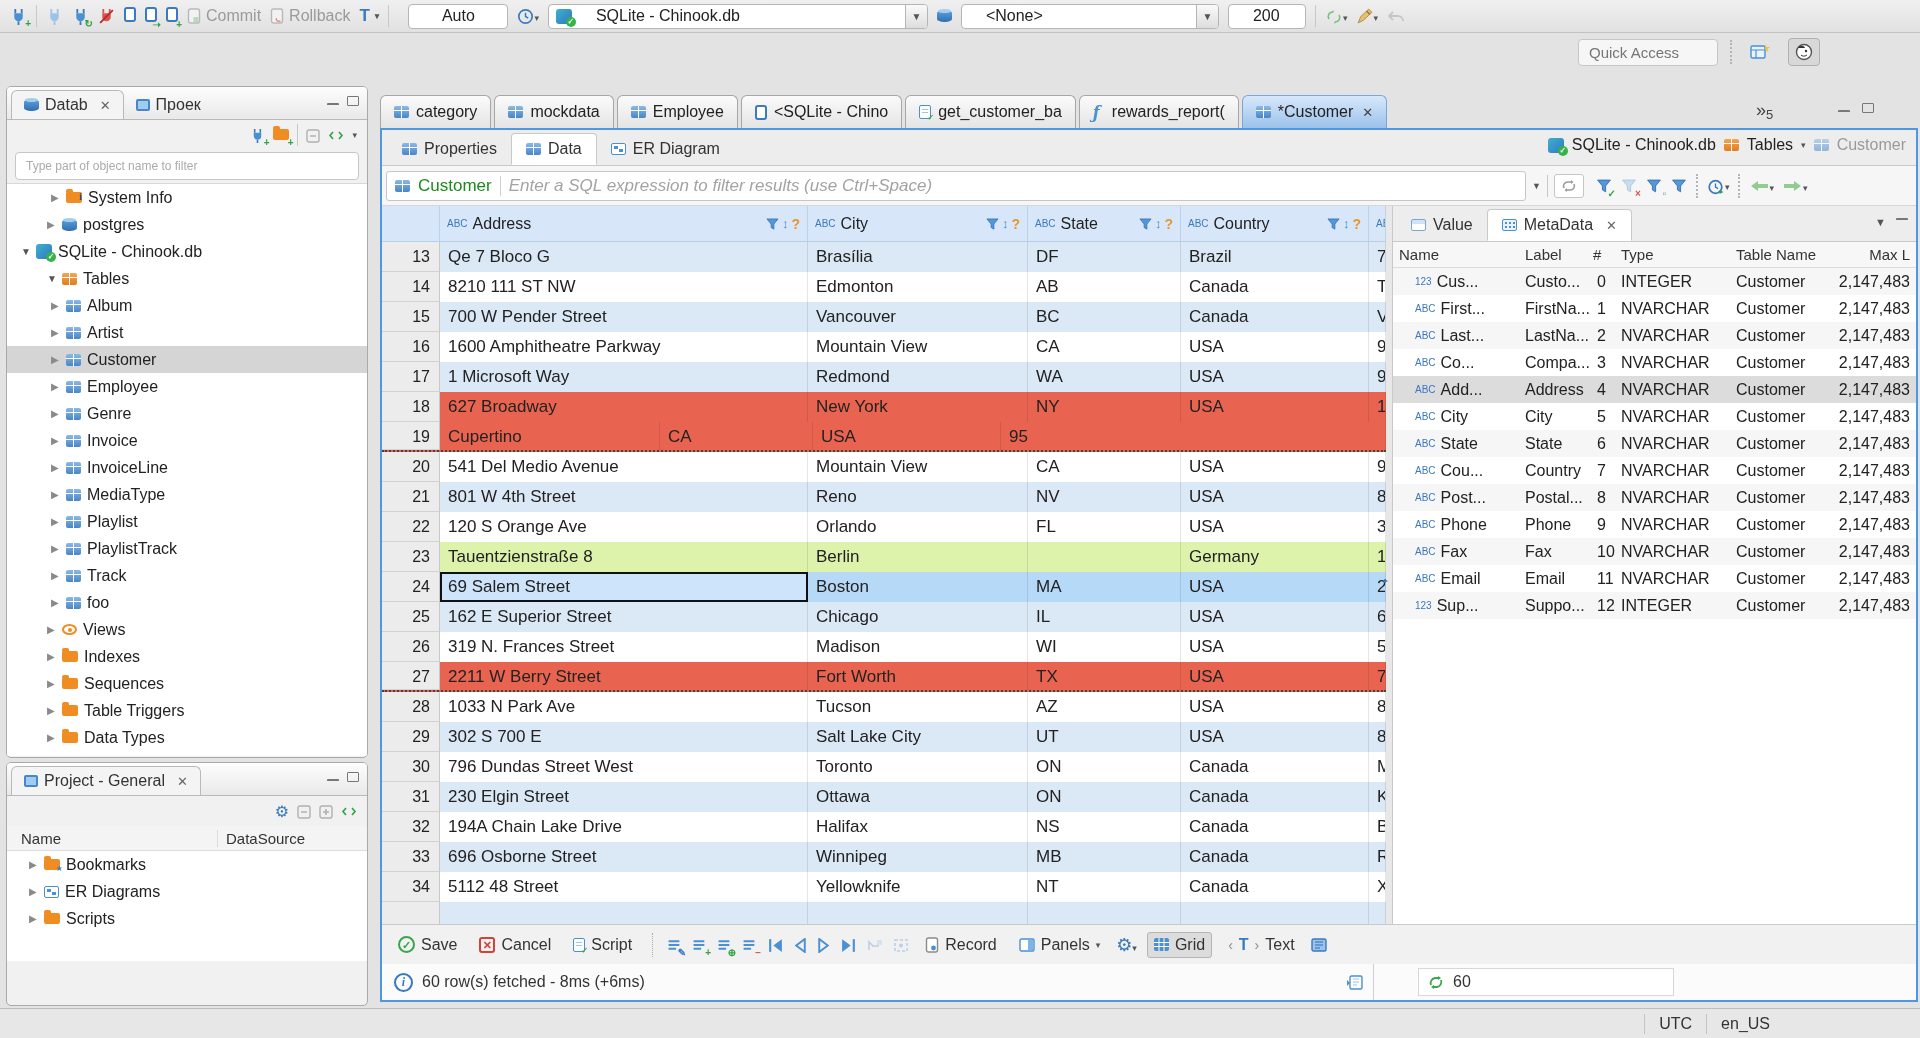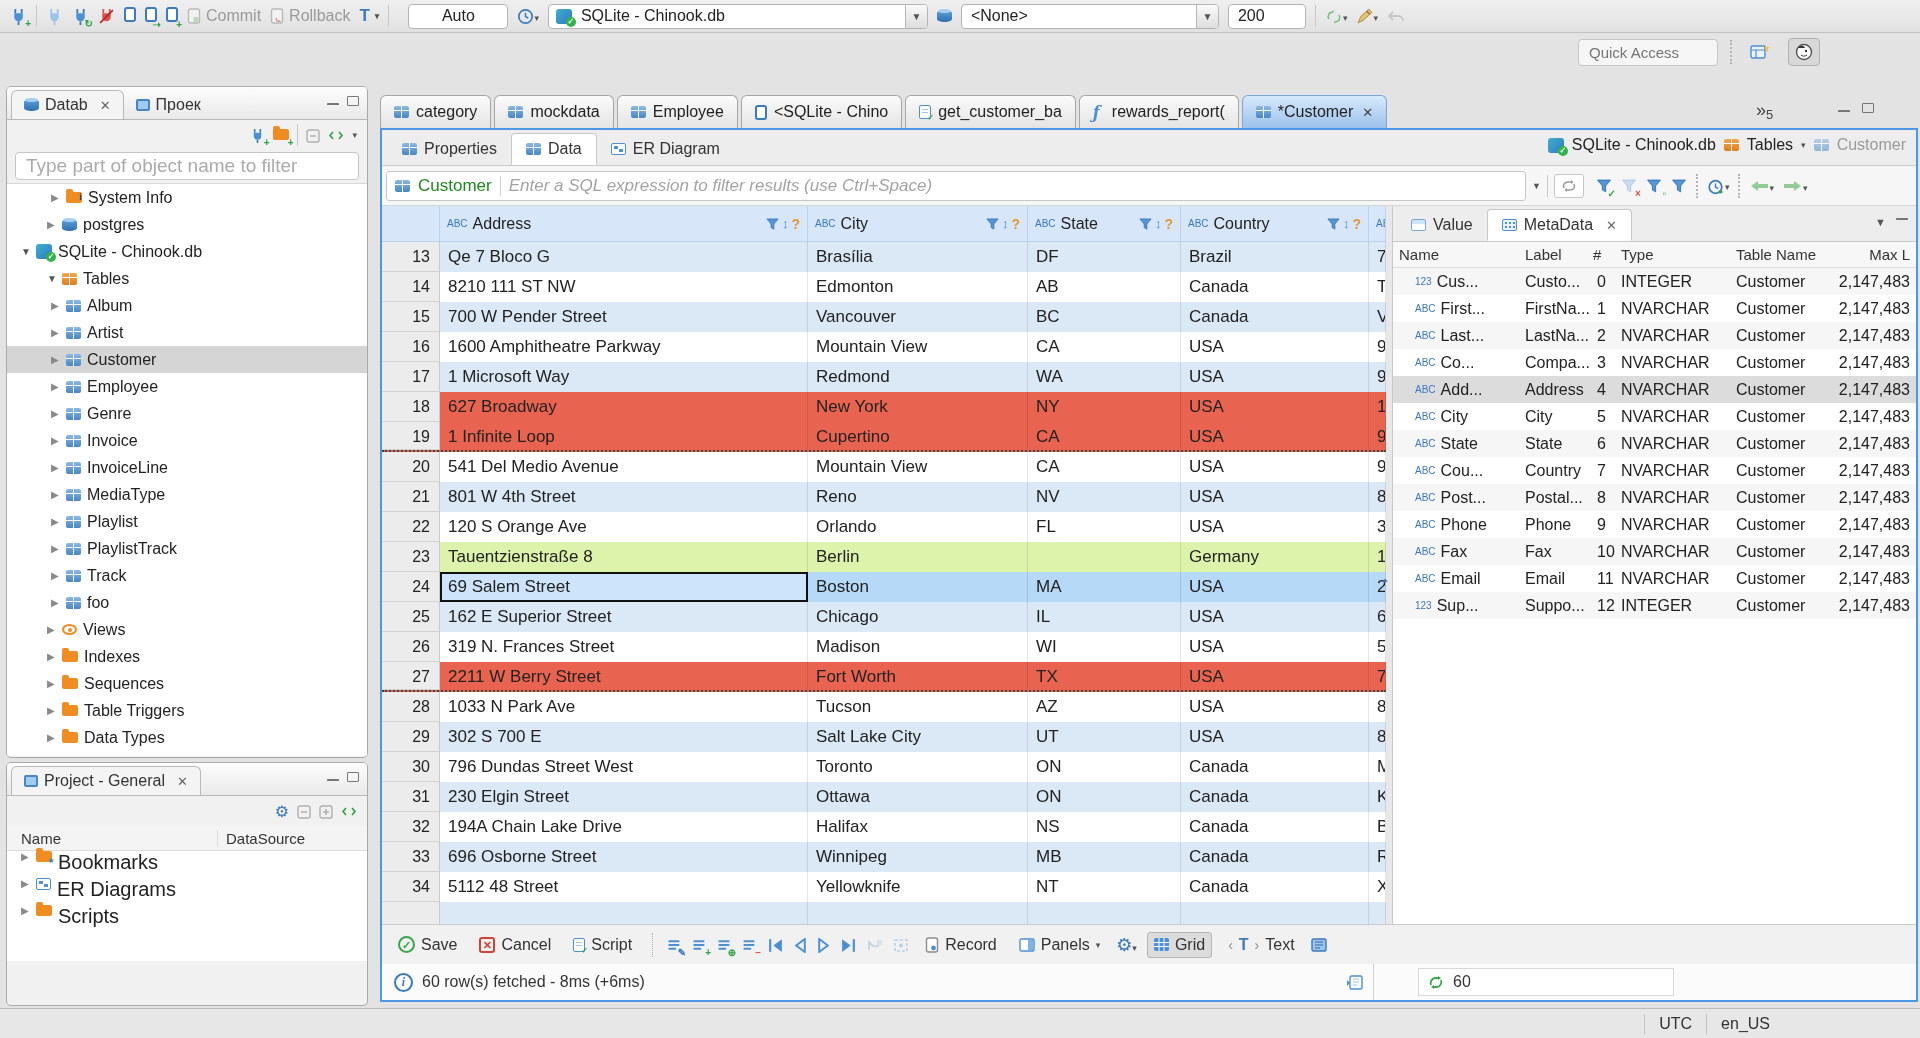--- a/index.html
+++ b/index.html
@@ -45,53 +45,53 @@
   .arrow{width:15px;flex:none;font-size:10px;color:#8a8a8a;text-align:left}
   .arrow.c::before{content:'▶'}
   .arrow.o::before{content:'▼';color:#555}
   .xclose{color:#666;font-size:13px;margin-left:6px}
 
   
   .topbar{left:0;top:0;width:1920px;height:33px;background:linear-gradient(#f0f0f0,#e1e1e1);border-bottom:1px solid #c2c2c2;display:flex;align-items:center;gap:9px;padding:0 10px}
   .tsep{width:1px;height:22px;background:#c8c8c8}
   .tbtn{display:flex;align-items:center;gap:5px;color:#9a9a9a;font-size:16px}
   .combo{background:#fff;border:1px solid #b5b5b5;border-radius:4px;height:25px;display:flex;align-items:center;font-size:16px;color:#222;overflow:hidden}
-  .combo .cval{padding:0 9px;white-space:nowrap;flex:1}
+  .combo .cval{padding:0 24px;white-space:nowrap;flex:1}
   .combo .dd{border-left:1px solid #b5b5b5;background:linear-gradient(#fafafa,#ddd);width:22px;height:100%;display:flex;align-items:center;justify-content:center;color:#555;font-size:10px;flex:none}
   .ddv{font-size:9px;color:#555}
   .qa-wrap{top:38px;right:100px;display:flex;align-items:center;gap:12px}
   .qa{width:140px;height:27px;border:1px solid #c6c6c6;border-radius:4px;background:#f6f6f6;font-size:15px;color:#9a9a9a;padding:0 10px;font-family:"Liberation Sans",sans-serif}
   .persp{width:32px;height:28px;border:1px solid transparent;border-radius:4px;display:flex;align-items:center;justify-content:center}
   .persp.pressed{background:#d8d8d8;border-color:#b0b0b0}
   .dotsep{width:1px;height:24px;border-left:2px dotted #b5b5b5}
 
   
   .side-panel{left:6px;width:362px;background:#f1f1f1;border:1px solid #a9a9a9;border-radius:5px;overflow:hidden}
   .sp1{top:86px;height:672px}
   .sp2{top:762px;height:244px}
   .ptabs{height:33px;background:linear-gradient(#fdfdfd,#e9e9e9);border-bottom:1px solid #b9b9b9;display:flex;align-items:flex-end;padding-left:4px;position:relative}
   .ptab{height:29px;display:flex;align-items:center;gap:6px;padding:0 12px;font-size:16px;color:#333;border-radius:6px 6px 0 0}
   .ptab.active{background:#f4f4f4;border:1px solid #b9b9b9;border-bottom:none}
   .winbtns{position:absolute;right:8px;top:9px;display:flex;gap:8px}
   .wb{width:12px;height:10px;border:1px solid #777;border-radius:1px}
   .wb.min{height:3px;margin-top:7px;border-width:1px 0 0 0;border-top:2px solid #777}
   .ptools{height:30px;display:flex;align-items:center;justify-content:flex-end;gap:8px;padding:0 10px;background:#f1f1f1}
   .pfilter{height:33px;padding:2px 8px}
-  .pfilter input{width:100%;height:28px;border:1px solid #c6c6c6;border-radius:4px;font-size:19px;font-style:normal;color:#222;padding:0 10px;background:#fff;font-family:"Liberation Sans",sans-serif}
+  .pfilter input{width:100%;height:28px;border:1px solid #c6c6c6;border-radius:4px;font-size:12px;font-style:normal;color:#222;padding:0 10px;background:#fff;font-family:"Liberation Sans",sans-serif}
   .pfilter input::placeholder{color:#ababab}
   .tree{background:#fff;height:573px;overflow:hidden;border-top:1px solid #d8d8d8}
   .titem{height:27px;display:flex;align-items:center;font-size:16px;white-space:nowrap}
   .titem .tlabel{margin-left:6px}
   .titem.sel{background:#d5d5d5}
   .lvl1{padding-left:14px}.lvl2{padding-left:40px}.lvl3{padding-left:44px}
   .proj-head{height:25px;display:flex;align-items:center;background:#f4f4f4;border-bottom:1px solid #dcdcdc;font-size:15px;color:#333}
   .proj-head .hc1{flex:1;padding-left:14px}
   .proj-head .hc2{width:150px;border-left:1px solid #dcdcdc;padding-left:8px}
   .proj-rows{background:#fff;height:110px}
-  .pitem{height:27px;display:flex;align-items:flex-start;font-size:20px;padding-left:14px;background:#fff}
+  .pitem{height:27px;display:flex;align-items:center;font-size:16px;padding-left:22px;background:#fff}
   .pitem .tlabel{margin-left:6px}
 
   
   .etabs{left:380px;top:95px;width:1538px;height:33px;display:flex;align-items:flex-end}
   .etab{height:33px;display:flex;align-items:center;gap:7px;padding:0 13px;font-size:16px;color:#222;background:linear-gradient(#fbfbfb,#e4e4e4);border:1px solid #a6a6a6;border-bottom:none;border-radius:6px 6px 0 0;margin-right:3px;white-space:nowrap}
   .etab.active{background:linear-gradient(#d7e8fb 0%,#9cc2ea 100%);border-color:#7ba7d7}
   .etab .close{display:none;color:#444;font-size:13px;margin-left:2px}
   .etab.active .close{display:inline}
   .chevrons{font-size:18px;color:#444;margin-left:8px}
   .chevrons::before{content:'»'}
@@ -691,21 +691,20 @@
         <div class="grow r-red">
         <div class="gc c-num">18</div>
         <div class="gc c-addr">627 Broadway</div>
         <div class="gc c-city">New York</div>
         <div class="gc c-state">NY</div>
         <div class="gc c-country">USA</div>
         <div class="gc c-extra">10</div>
       </div>
         <div class="grow r-red r-dot">
         <div class="gc c-num">19</div>
-        <div class="gc c-addr">1 Infinite Loop</div>
         <div class="gc c-city">Cupertino</div>
         <div class="gc c-state">CA</div>
         <div class="gc c-country">USA</div>
         <div class="gc c-extra">95</div>
       </div>
         <div class="grow r-white">
         <div class="gc c-num">20</div>
         <div class="gc c-addr">541 Del Medio Avenue</div>
         <div class="gc c-city">Mountain View</div>
         <div class="gc c-state">CA</div>

